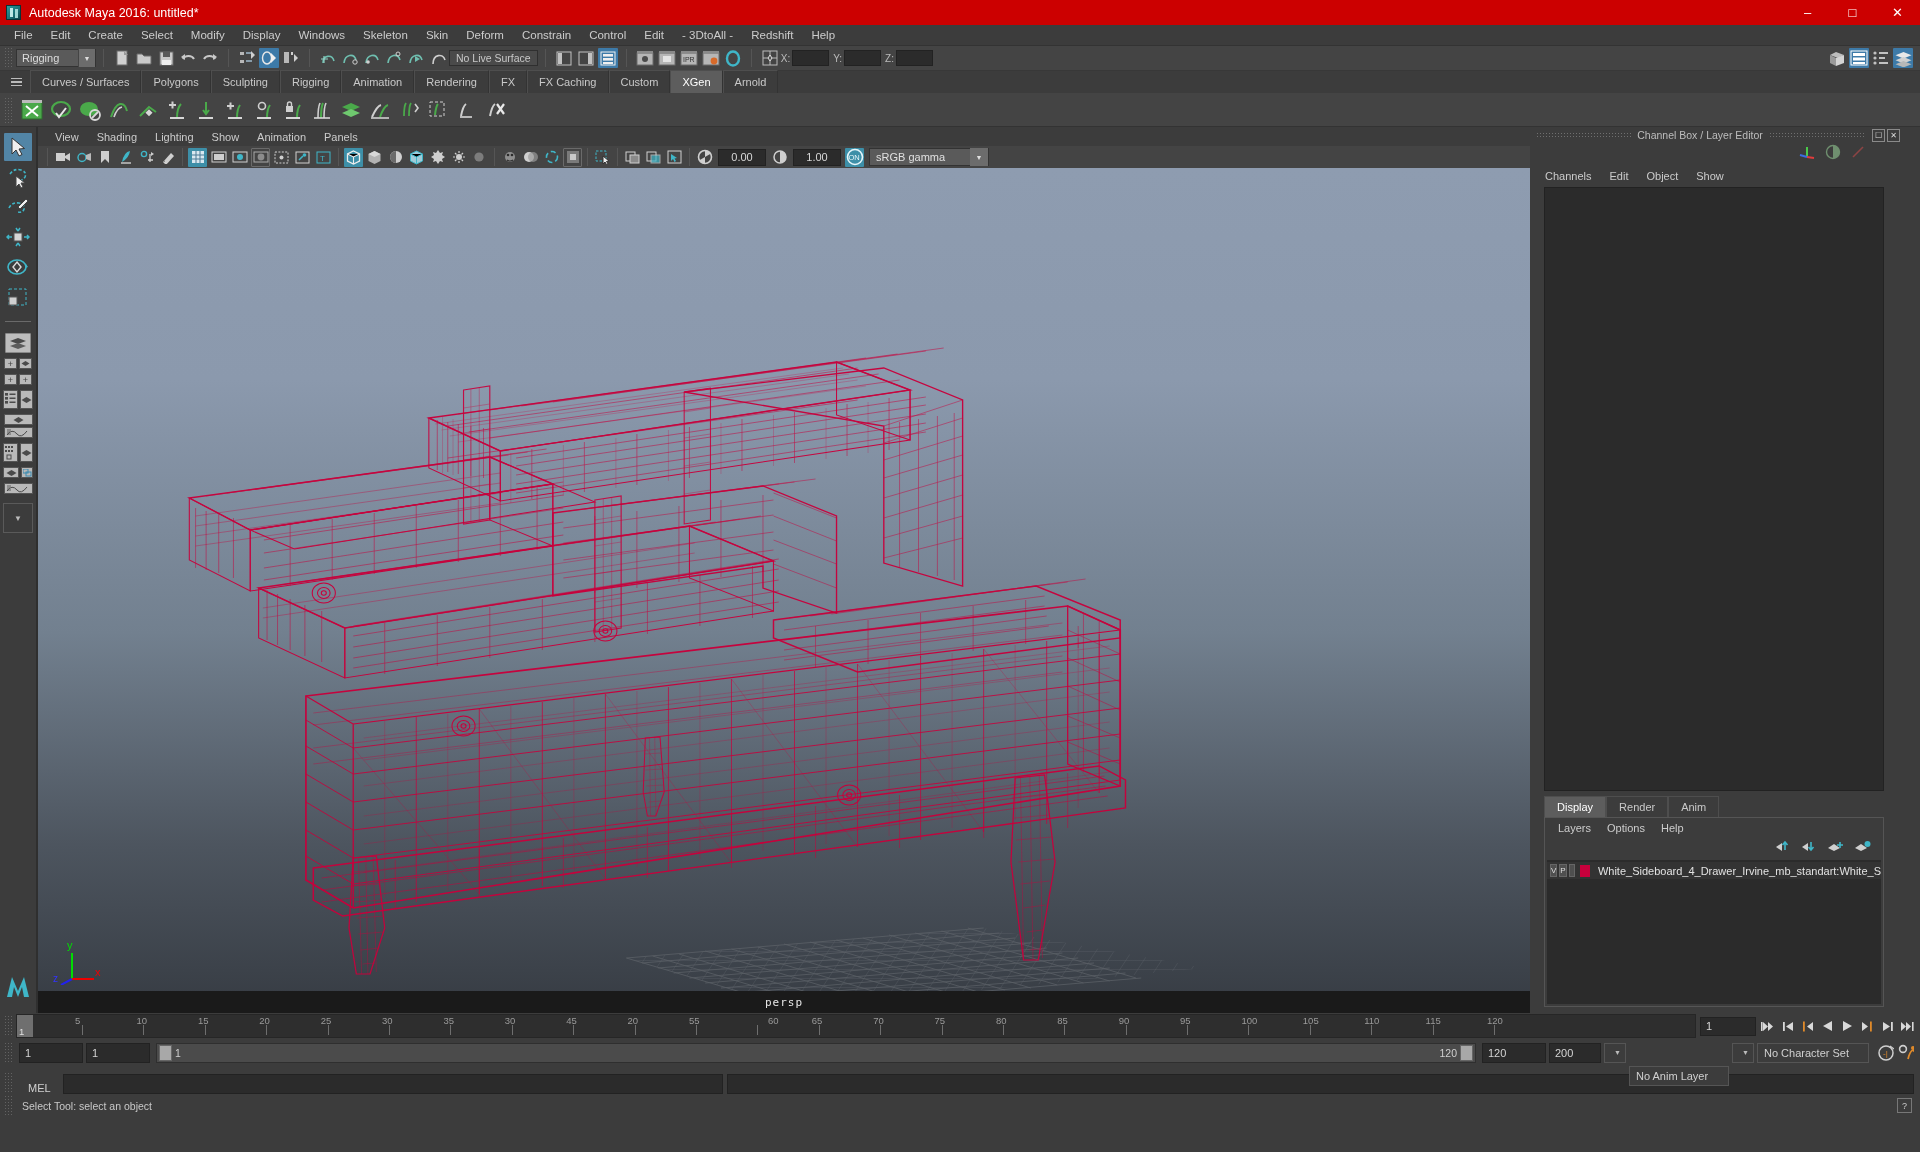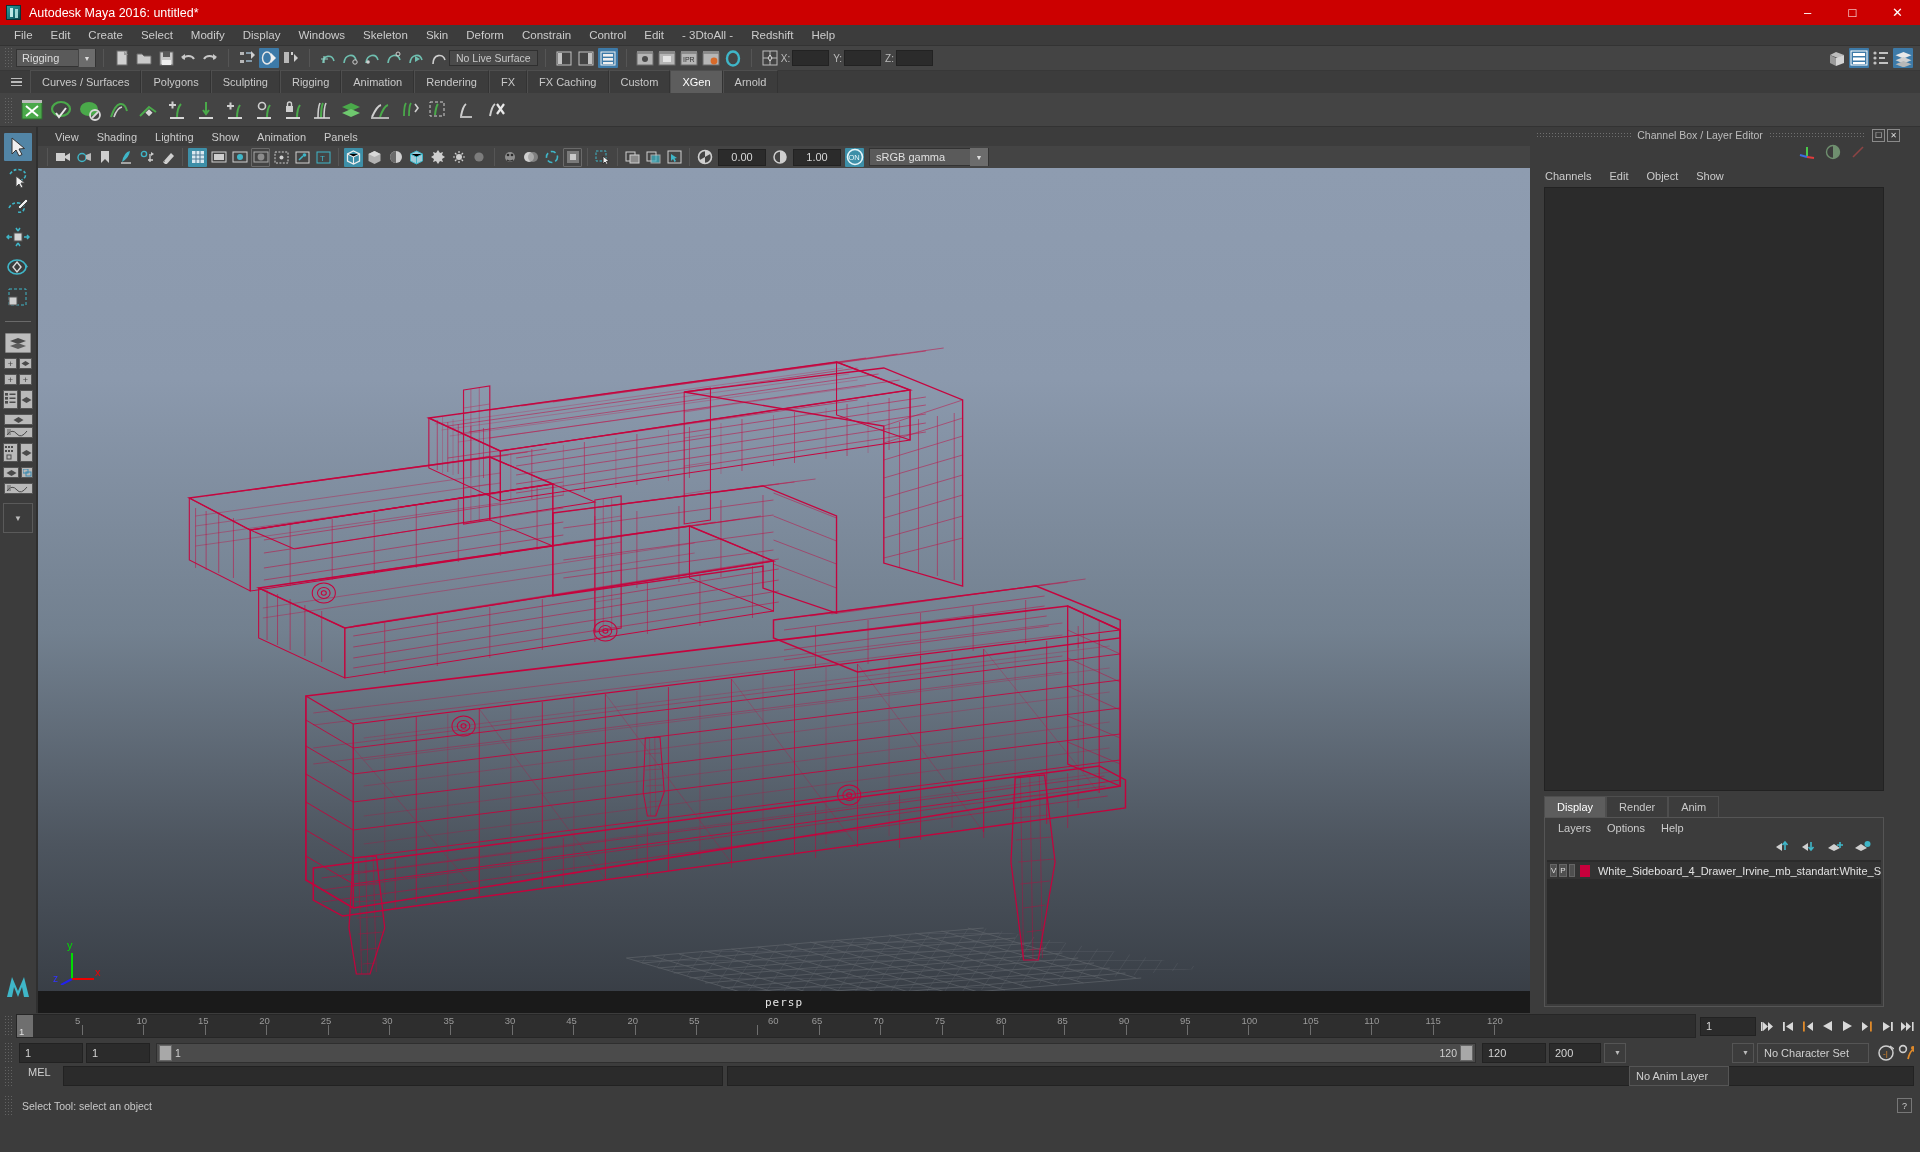--- a/index.html
+++ b/index.html
@@ -175,21 +175,21 @@
      position:relative; margin:0 3px; display:flex; align-items:center; }
   .rangeslider .hndl { width:13px; height:16px; background:#a8a8a8; border:1px solid #666;
      position:absolute; }
   .rangeslider .lbl { position:absolute; font-size:10.5px; color:#d0d0d0; }
   .dropfld { width:90px; height:20px; background:#3c3c3c; border:1px solid #555;
      color:#d0d0d0; font-size:11px; display:flex; align-items:center;
      padding-left:6px; position:relative;}
   .dropfld .arw{position:absolute;right:4px;font-size:7px;color:#bbb;}
 
   
-  .melrow { height:28px; background:#3c3c3c; display:flex; align-items:flex-start;
+  .melrow { height:28px; background:#3c3c3c; display:flex; align-items:flex-end;
      padding-left:4px; gap:4px; }
   .mellabel { font-size:11px; color:#d0d0d0; padding:0 8px; }
   .melinput { height:20px; background:#2b2b2b; border:1px solid #222; }
   .statusrow { height:23px; background:#3c3c3c; display:flex; align-items:center;
      padding-left:4px; font-size:10.5px; color:#c8c8c8; }
   .helpbtn { width:15px; height:15px; border:1px solid #777; margin-left:auto;
      margin-right:8px; display:flex; align-items:center; justify-content:center;
      font-size:9px; color:#ccc; }
 </style>
 </head>

